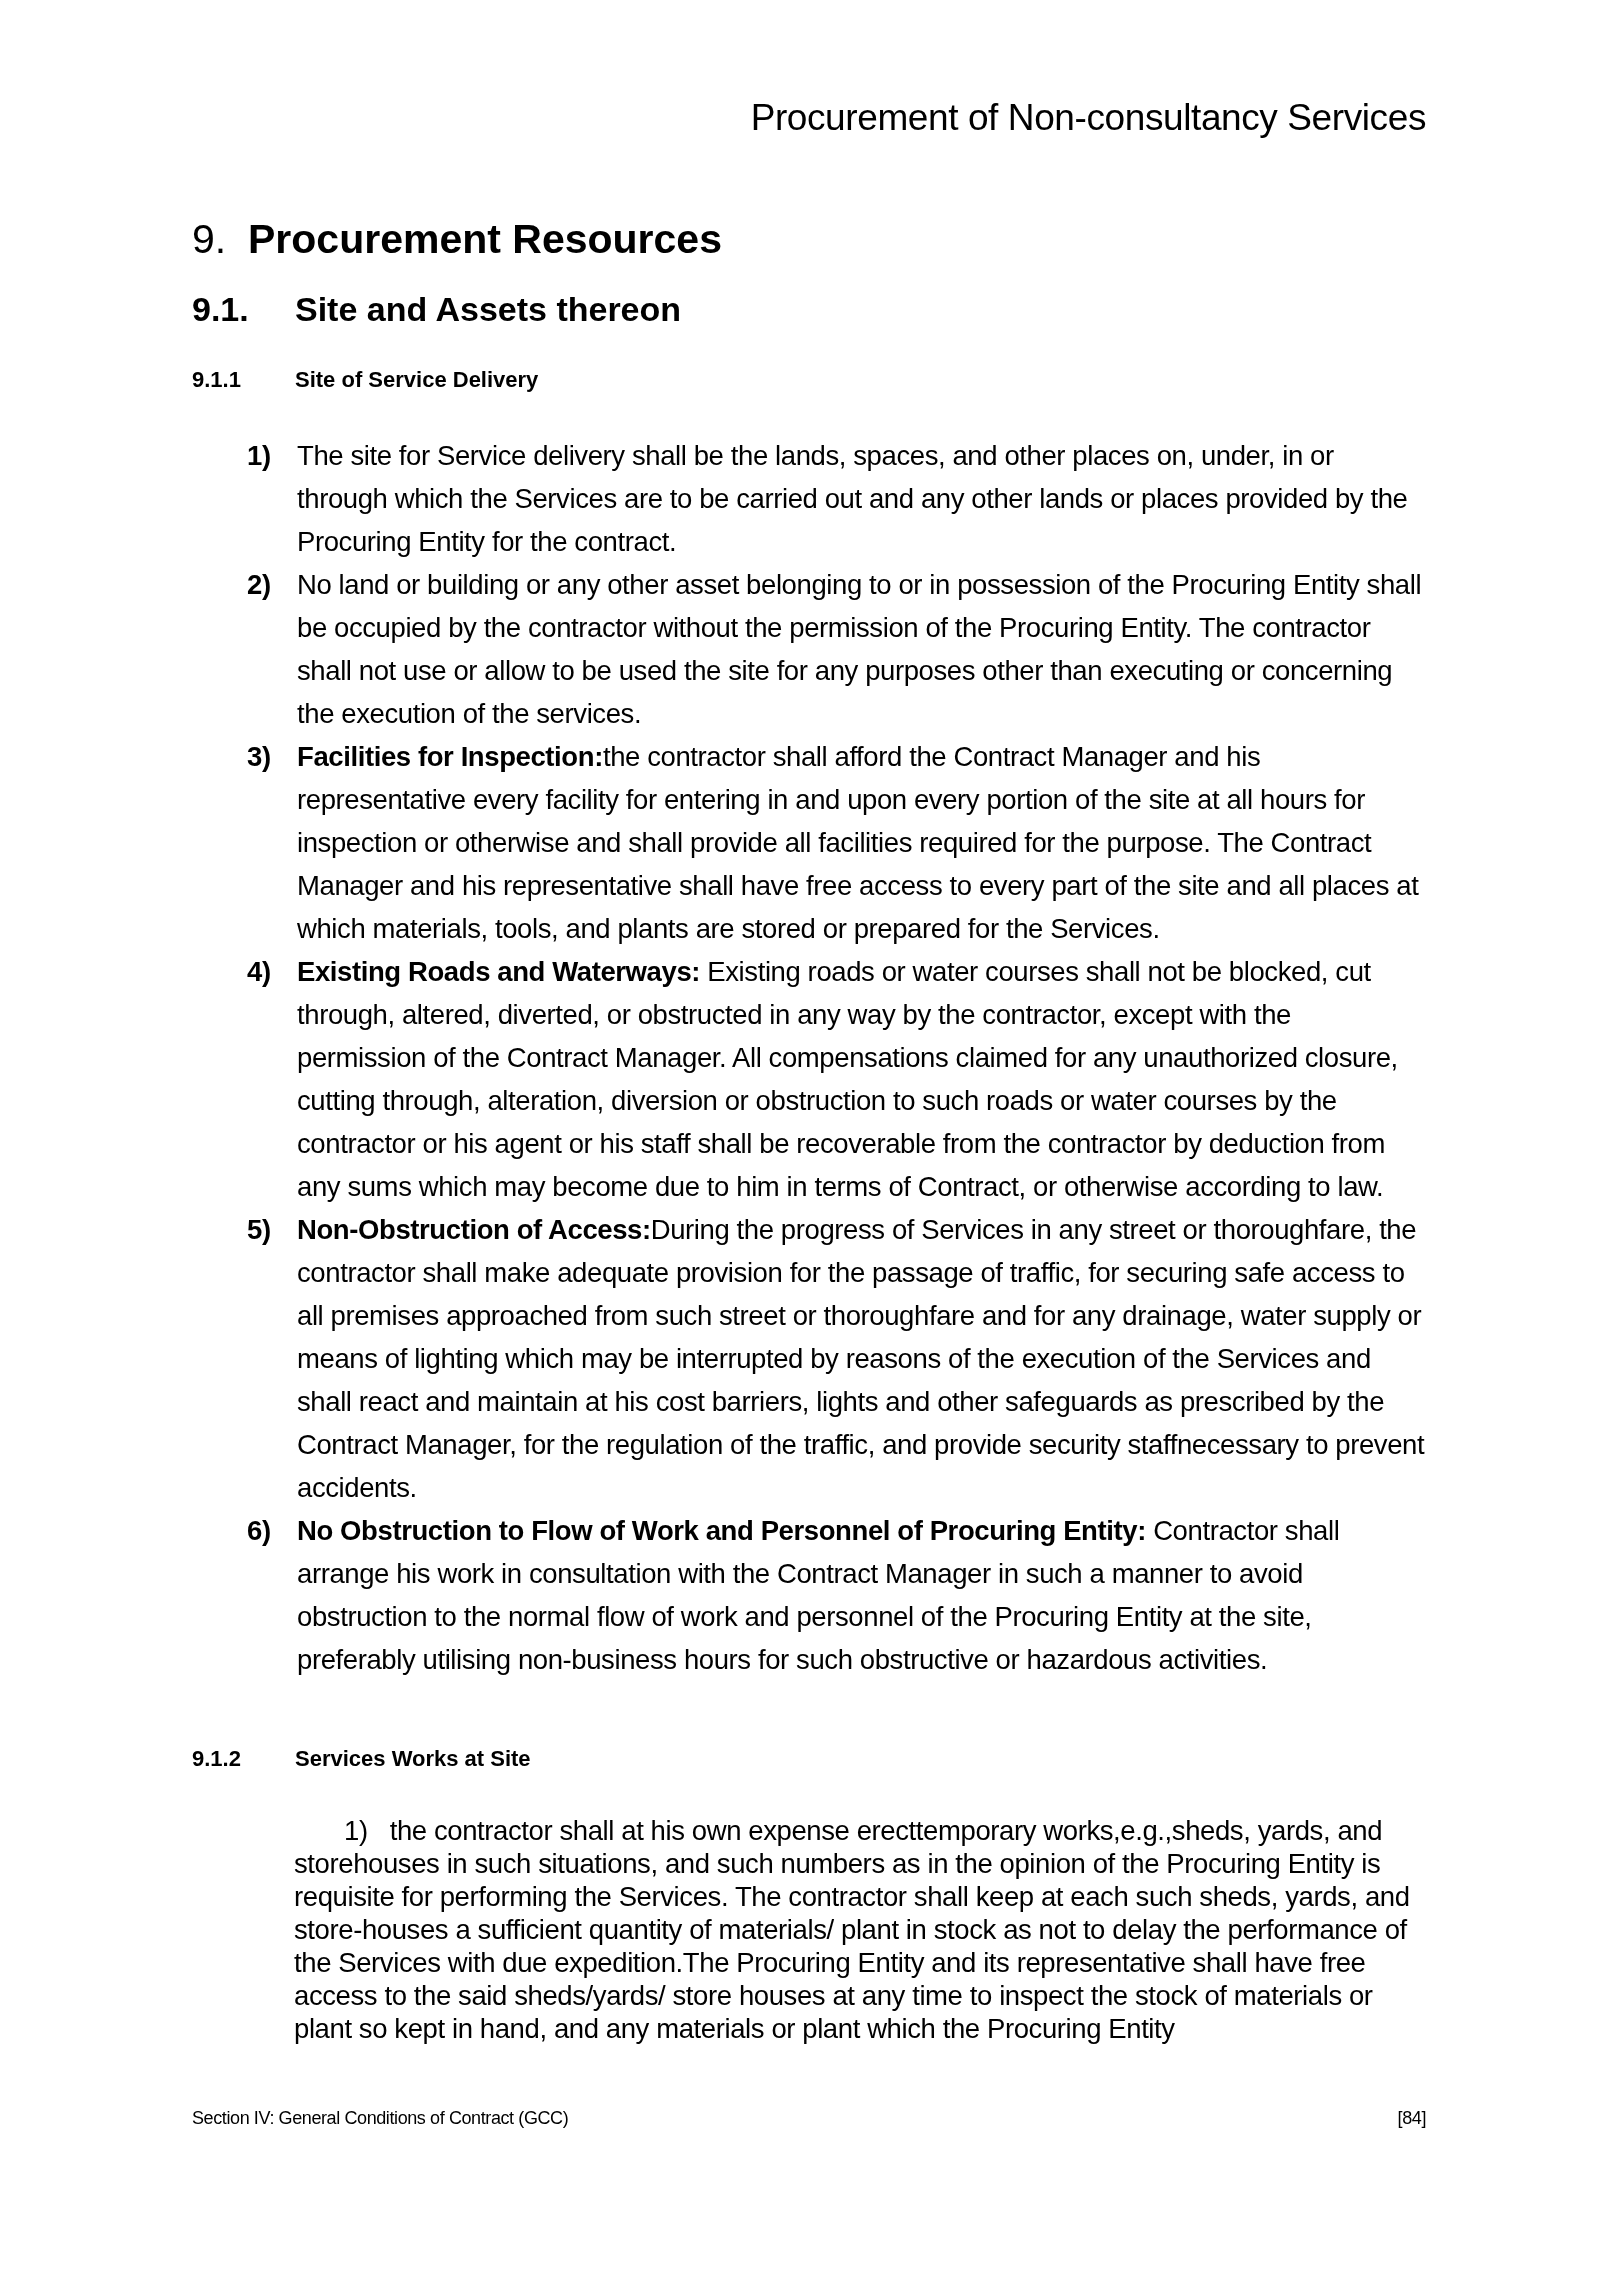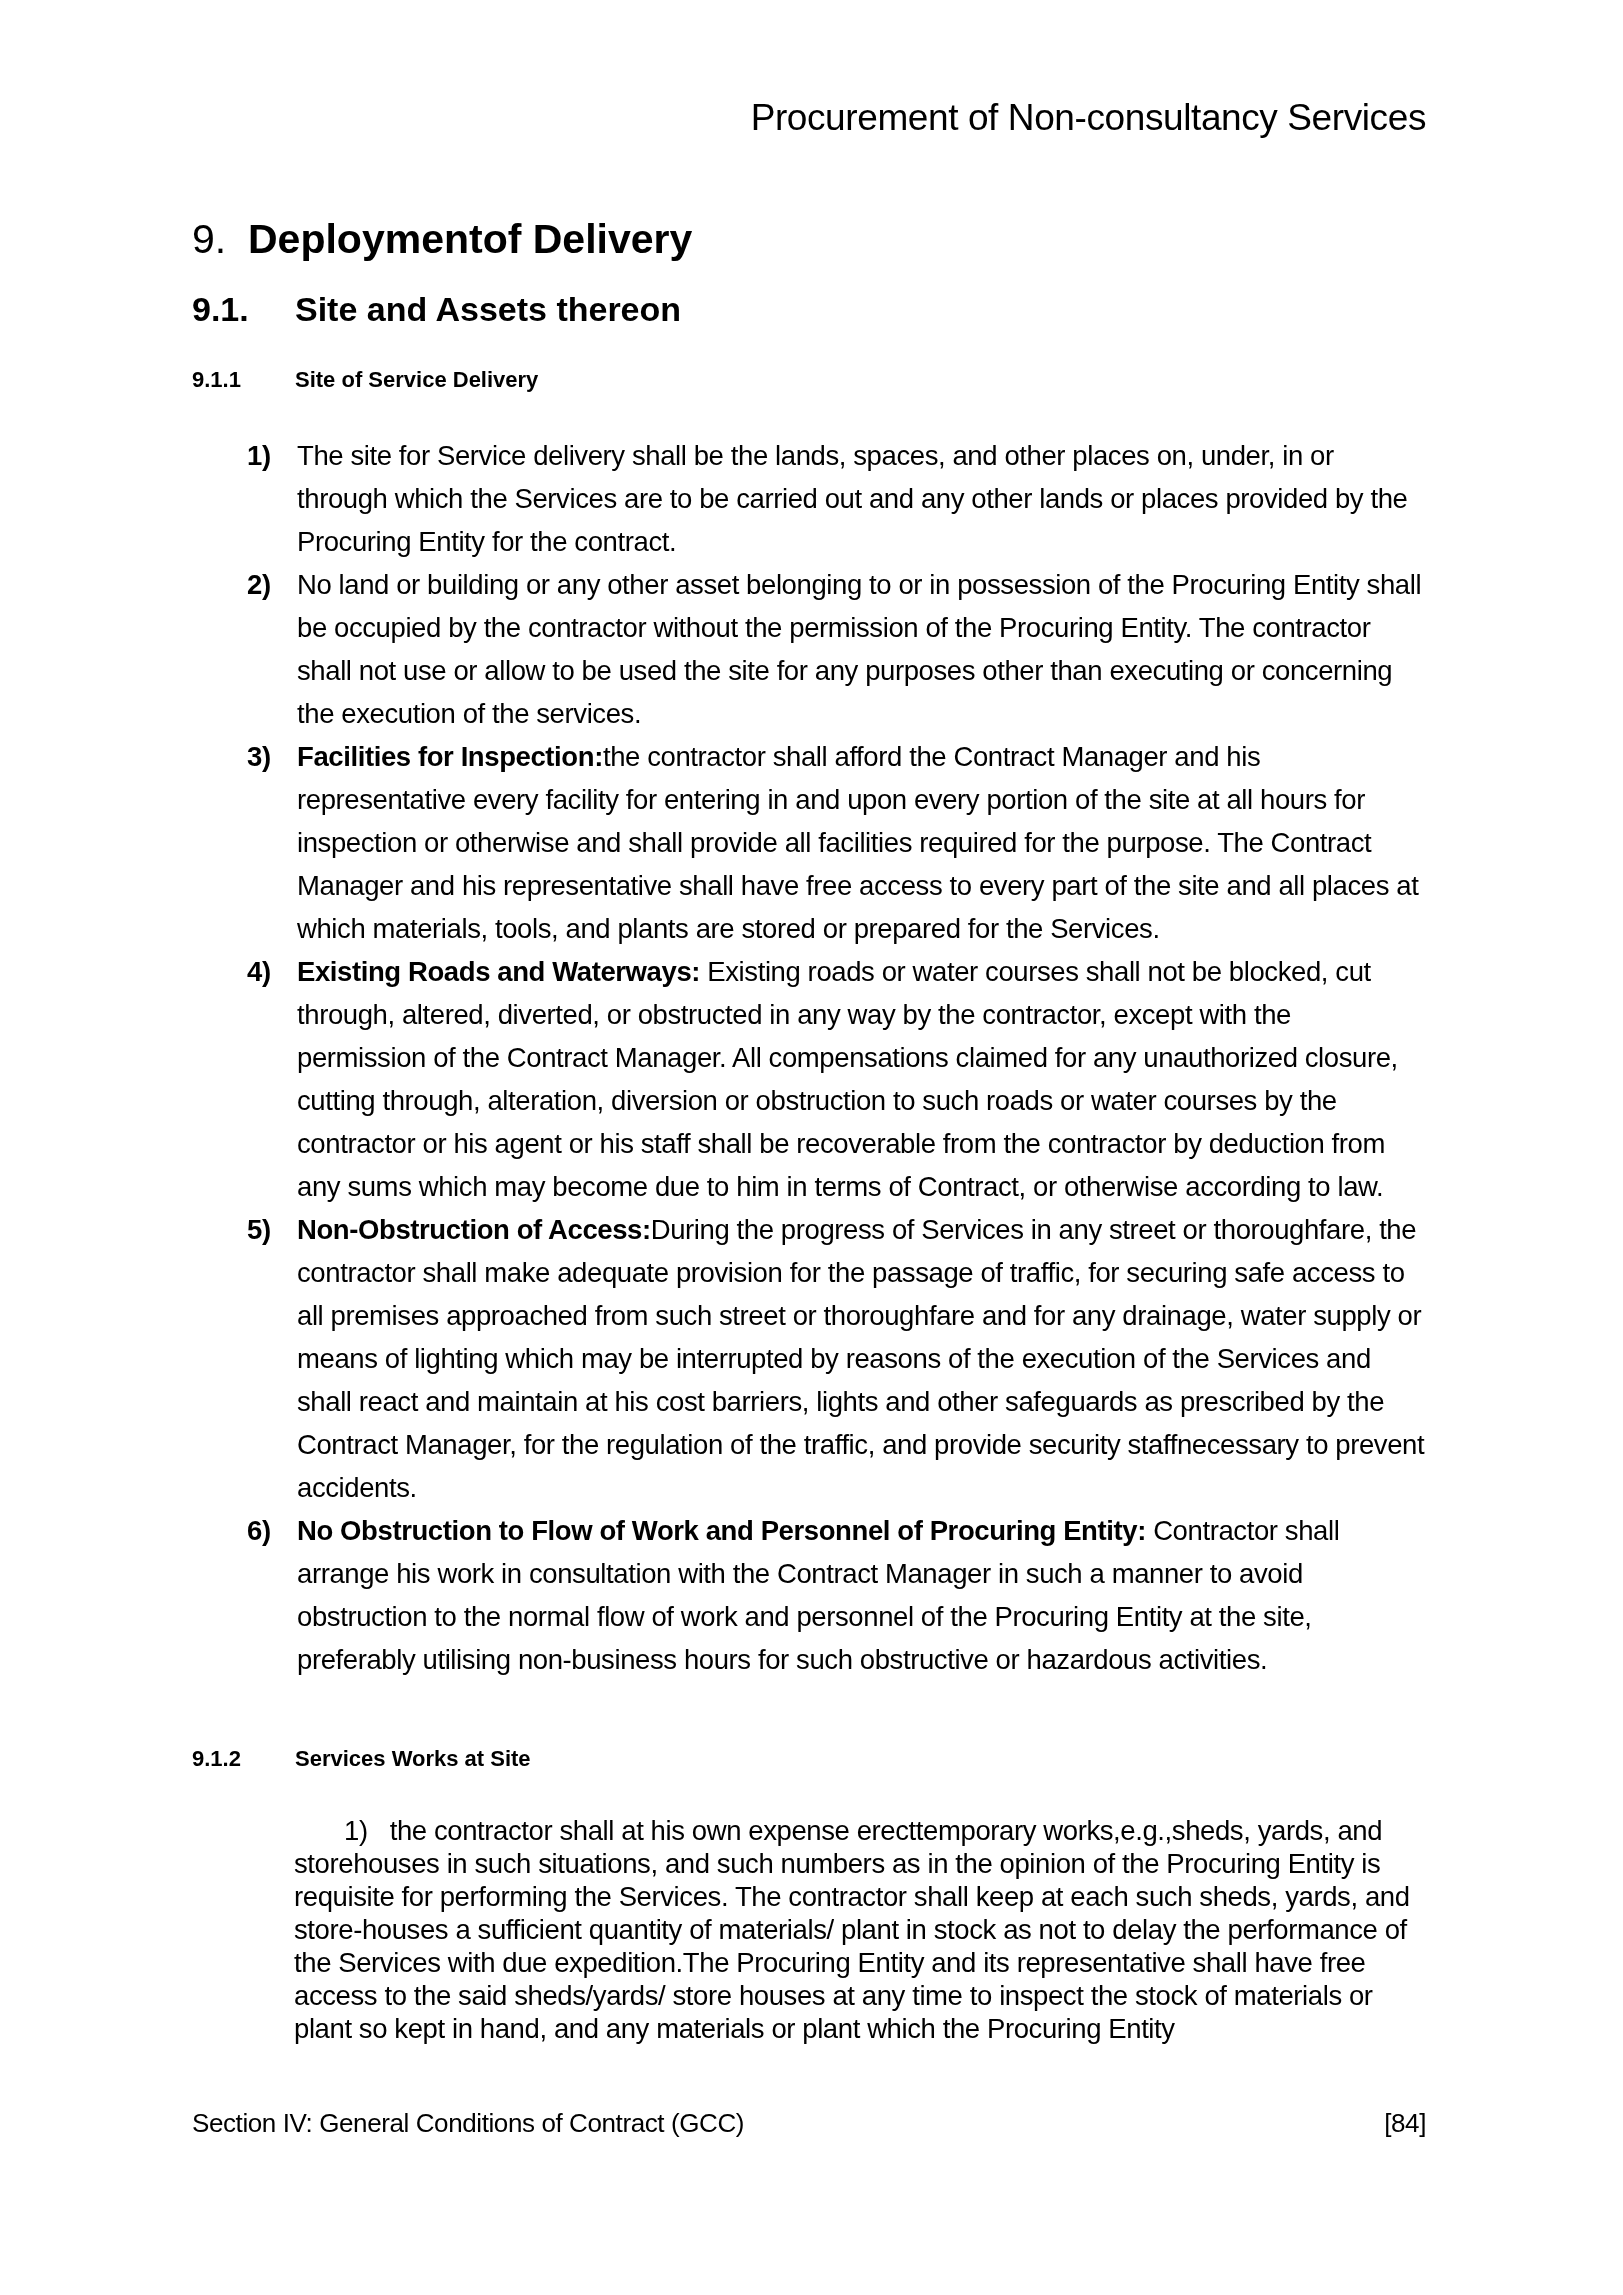--- a/index.html
+++ b/index.html
@@ -76,31 +76,31 @@
     text-indent: 50px;
   }
   .para .pnum { padding-right: 22px; }
   .page-footer {
     position: absolute;
     top: 2108px;
     left: 192px;
     right: 197px;
     display: flex;
     justify-content: space-between;
-    font-size: 26px;
+    font-size: 18px;
     letter-spacing: -0.4px;
   }
 </style>
 </head>
 <body>
 
 <div class="page-header">Procurement of Non-consultancy Services</div>
 
 <div class="h1">
-  <span class="hnum">9.</span><span class="htitle">Deploymentof Delivery</span>
+  <span class="hnum">9.</span><span class="htitle">Procurement Resources</span>
 </div>
 
 <div class="h2">
   <span class="hnum">9.1.</span><span class="htitle">Site and Assets thereon</span>
 </div>
 
 <div class="h3">
   <span class="hnum">9.1.1</span><span class="htitle">Site of Service Delivery</span>
 </div>
 

